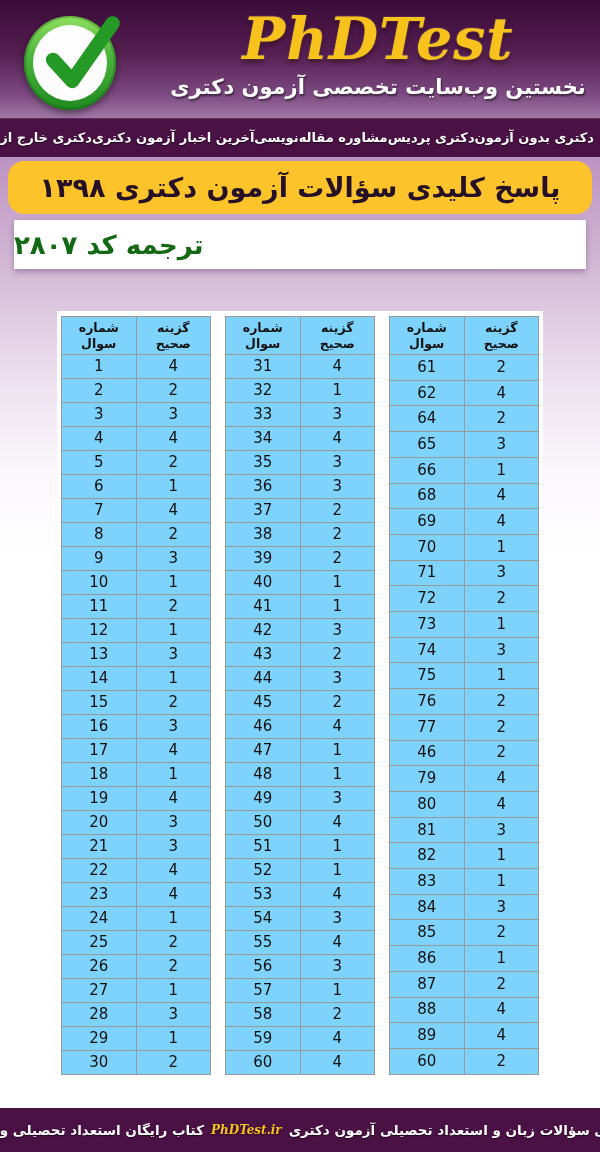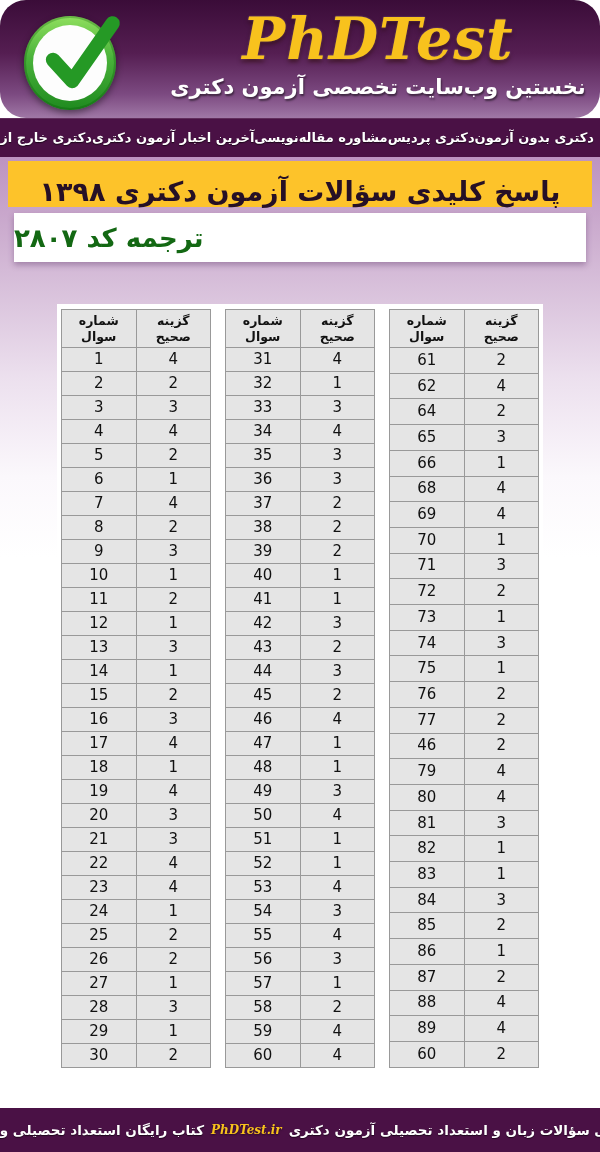--- a/index.html
+++ b/index.html
@@ -4,21 +4,20 @@
 <style>
   * { margin:0; padding:0; box-sizing:border-box; }
   html,body { width:600px; }
   body { font-family:"DejaVu Sans", sans-serif; background:#fff; }
   .page { position:relative; width:600px; height:1152px; overflow:hidden; background:#fff; }
 
   
   .header {
     position:absolute; top:0; left:0; width:600px; height:118px;
     background:linear-gradient(180deg,#3a0c38 0%,#551e52 45%,#7c4a81 80%,#a078a6 100%);
-    border-radius:26px;
   }
   .logo {
     position:absolute; left:24px; top:16px; width:92px; height:94px; border-radius:50%;
     background:linear-gradient(180deg,#8fdf5e 0%,#49b23a 45%,#1f8a1f 100%);
     box-shadow:0 3px 7px rgba(0,0,0,.45), inset 0 0 0 2px rgba(0,70,0,.25);
     cursor:pointer;
   }
   .logo-inner {
     position:absolute; left:9px; top:9px; right:9px; bottom:9px;
     border-radius:50%; background:#fdfdfd;
@@ -46,35 +45,35 @@
     color:#ffffff; font-size:13px; font-weight:bold; white-space:nowrap;
     cursor:pointer; text-shadow:0 1px 1px rgba(0,0,0,.6);
   }
 
   
   .content {
     position:absolute; top:157px; left:0; width:600px; height:951px;
     background:linear-gradient(180deg,#bd93c1 0px,#cfb2d2 90px,#ece0ee 220px,#fbf8fc 320px,#ffffff 400px);
   }
   .banner-yellow {
-    margin:4px 8px 0 8px; height:46px; background:#fdc32a;
-    display:flex; align-items:flex-end; justify-content:center; direction:rtl;
-    font-size:27px; font-weight:bold; color:#261026;
+    margin:4px 8px 0 8px; height:53px; background:#fdc32a;
+    display:flex; align-items:center; justify-content:center; direction:rtl;
+    font-size:27px; font-weight:bold; color:#261026;border-radius:16px;
   }
   .banner-code {
     margin:6px 14px 0 14px; height:49px; background:#ffffff;
     display:flex; align-items:center; justify-content:flex-end; direction:rtl;
     font-size:26px; font-weight:bold; color:#136813;
     box-shadow:0 3px 6px rgba(70,30,80,.35);
   }
   .tables-wrap {
     width:486px; margin:42px 0 0 57px; background:#ffffff;
     padding:5px 4px; display:flex; justify-content:space-between;
   }
-  table.ans { width:150px; border-collapse:collapse; background:#e5e5e5; table-layout:fixed; }
+  table.ans { width:150px; border-collapse:collapse; background:#7dd3fc; table-layout:fixed; }
   table.ans th {
     border:1px solid #999999; direction:rtl; font-size:12.5px; font-weight:bold;
     color:#111; height:38px; vertical-align:middle; padding:2px 10px; line-height:16px;
   }
   table.ans td {
     border:1px solid #999999; text-align:center; font-size:15px; color:#111;
     height:23px; line-height:23px; padding:0;
   }
 
   

